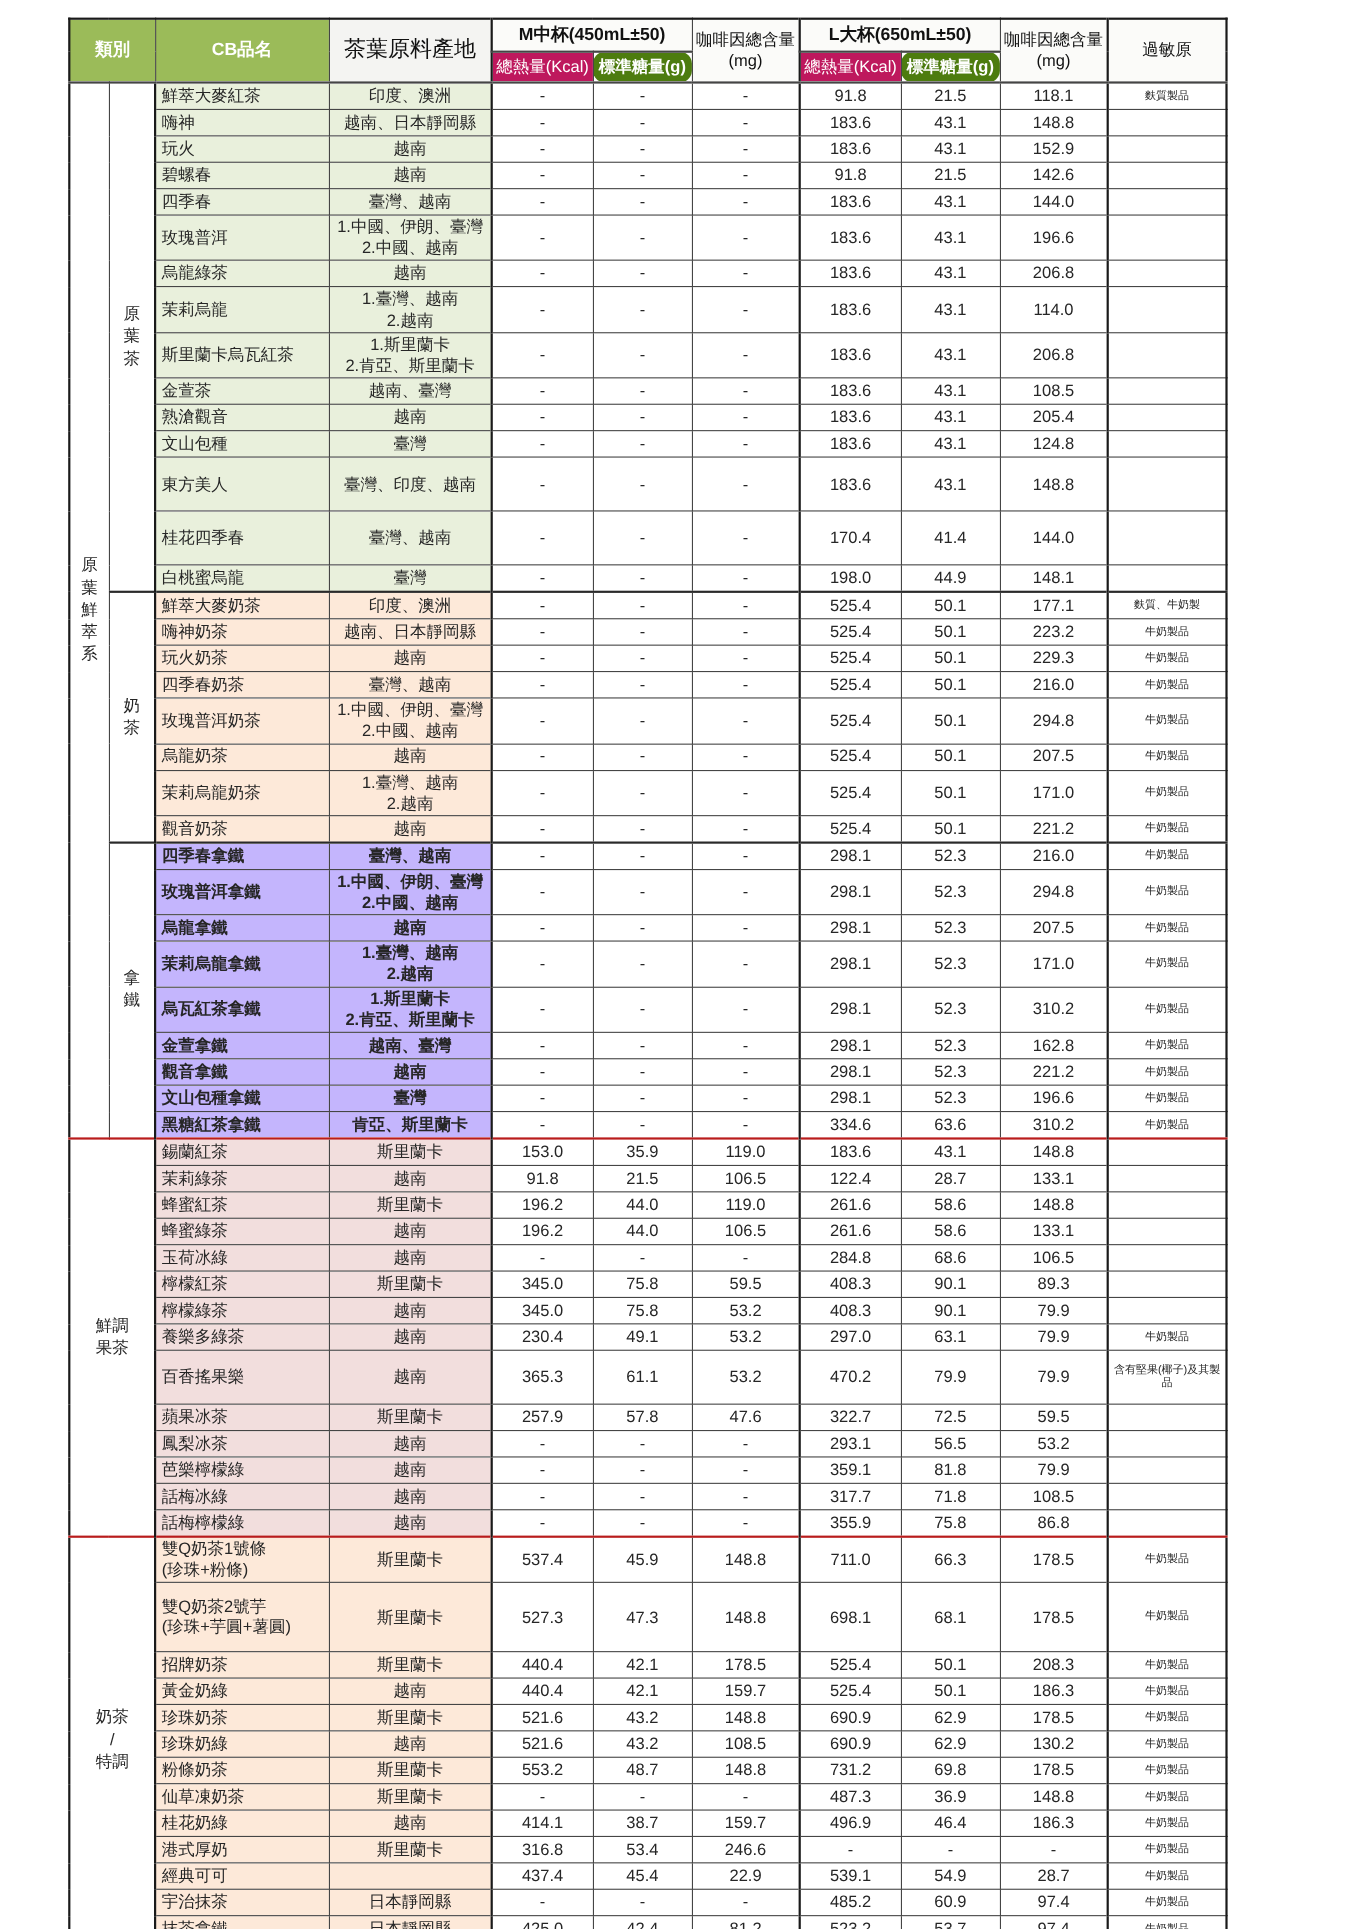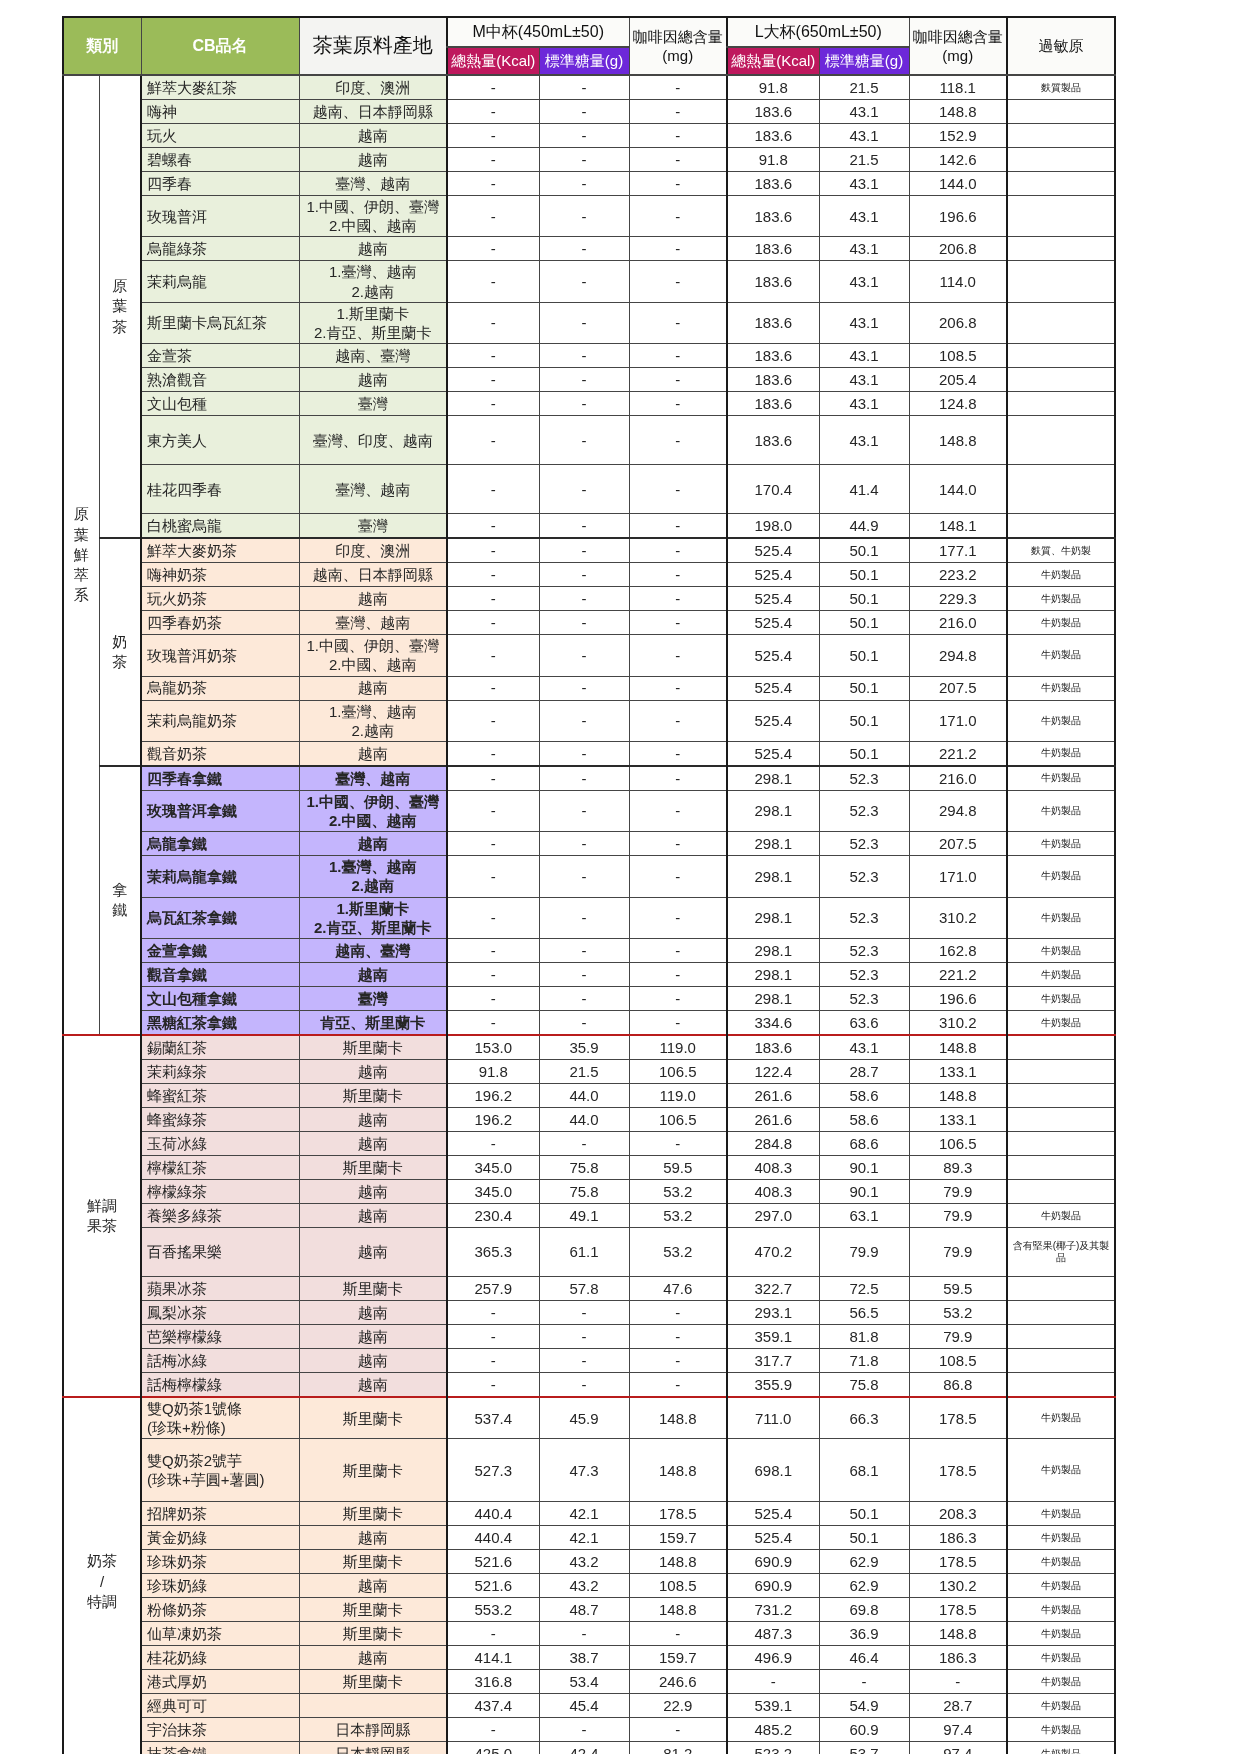--- a/index.html
+++ b/index.html
@@ -7,23 +7,23 @@
         font-family:"Liberation Sans",sans-serif;color:#262626;}
   table{border-collapse:collapse;table-layout:fixed;border:2px solid #1a1a1a;}
   td,th{border:1px solid #454545;padding:1px 3px;text-align:center;vertical-align:middle;
         font-size:15px;line-height:1.28;overflow:hidden;}
   
   col.c1{width:36px}col.c2{width:42px}col.c3{width:158px}col.c4{width:148px}
   col.n{width:92px}col.s{width:90px}col.caf{width:98px}col.al{width:108px}
   
   .h-green{background:#9BBB59;color:#fff;font-weight:bold;font-size:16px;}
   .h-plain{background:#F4F4F2;font-weight:normal;font-size:20px;color:#111;}
-  .h-size{background:#FBFBF9;font-weight:normal;font-size:16px;color:#111;}
+  .h-size{background:#FBFBF9;font-weight:bold;font-size:16px;color:#111;}
   .h-red{background:#be185d;color:#fff;font-weight:normal;}
-  .h-orange{background:#6d28d9;color:#fff;font-weight:normal;}
+  .h-orange{background:#4d7c0f;color:#fff;font-weight:bold;border-radius:11px;}
   .h-white{background:#FBFBF9;font-weight:normal;color:#111;}
   thead tr.hr1 th{height:26px;}
   thead tr.hr2 th{height:24px;}
   thead th{border-bottom-width:2px;}
   
   tbody td{height:21px;}
   tr.tall td{height:46px;}
   tr.xtall td{height:60px;}
   .c-name{text-align:left;padding-left:5px;white-space:pre-line;}
   .c-origin{white-space:pre-line;}

